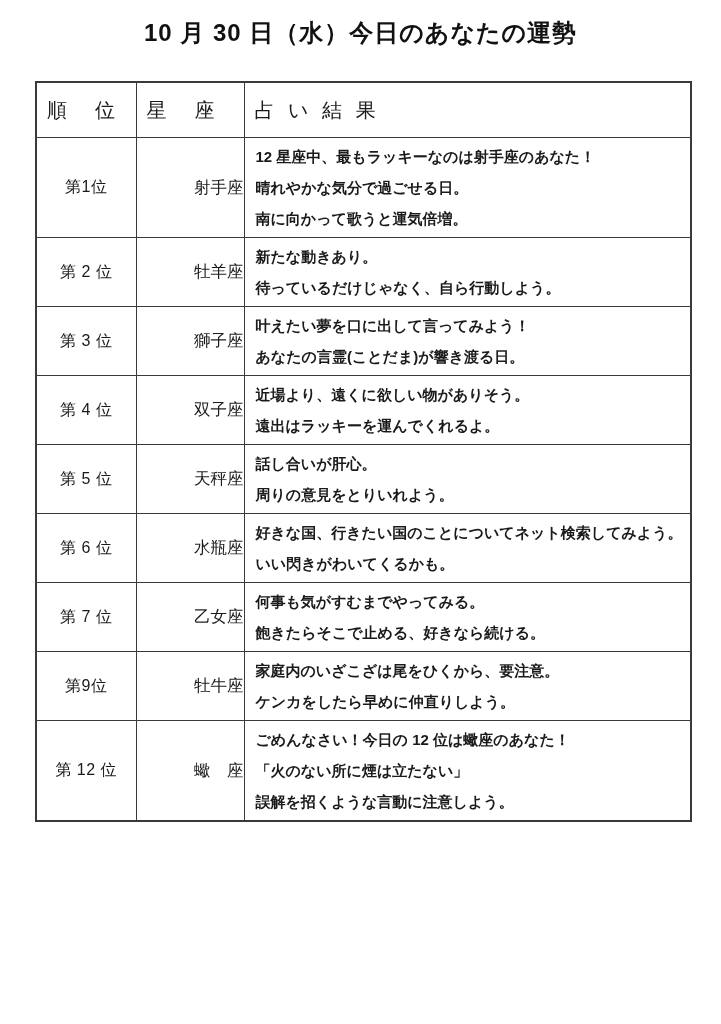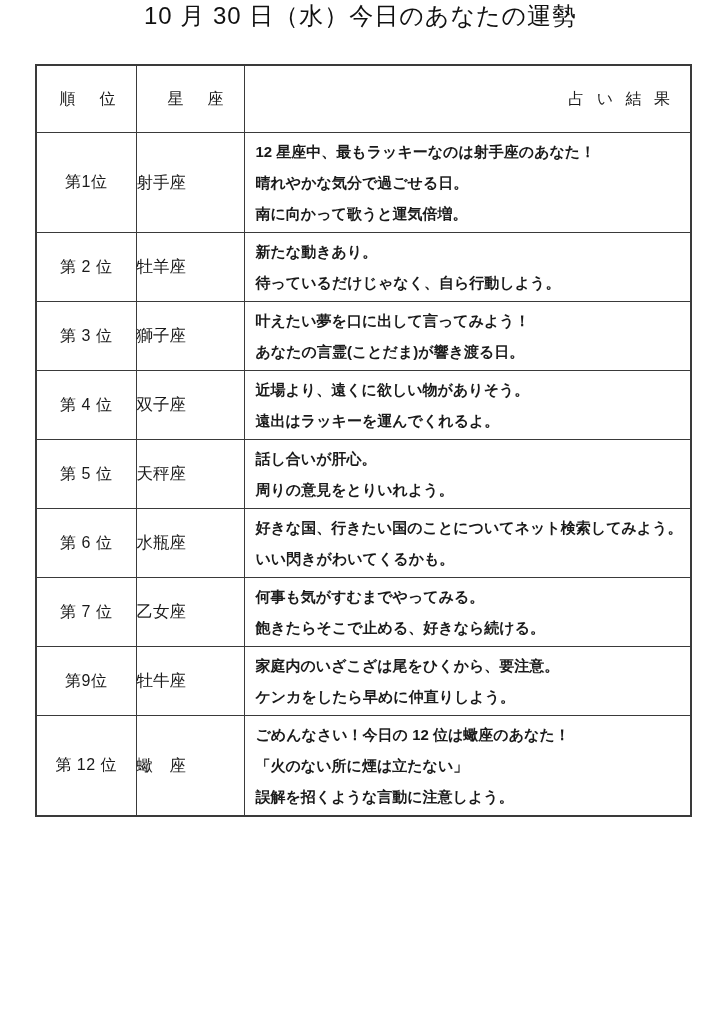--- a/index.html
+++ b/index.html
@@ -13,23 +13,24 @@
     color: #1a1a1a;
   }
   .page {
     position: relative;
     width: 721px;
     height: 1024px;
     background: #ffffff;
   }
   .title {
     margin: 0;
+    padding-top: 17px;
     text-align: center;
     font-size: 24px;
-    font-weight: normal;
+    font-weight: bold;
     letter-spacing: 1px;
     color: #111111;
   }
   table.horoscope {
     border-collapse: collapse;
     table-layout: fixed;
     width: 655px;
     margin: 32px 0 0 35px;
     border: 2px solid #3a3a3a;
     background: #ffffff;
@@ -37,34 +38,34 @@
   col.c-rank  { width: 100px; }
   col.c-sign  { width: 108px; }
   col.c-result{ width: 447px; }
   th, td {
     border: 1px solid #3a3a3a;
     vertical-align: middle;
     background: #ffffff;
   }
   th {
     height: 34px;
-    font-size: 16px;
+    font-size: 20px;
     font-weight: normal;
-    text-align: right;
+    text-align: left;
     letter-spacing: 4px;
-    padding: 16px;
+    padding: 10px;
   }
   td.rank {
     text-align: center;
     font-size: 16px;
     letter-spacing: 0.5px;
     padding: 0;
   }
   td.sign {
-    text-align: left;
+    text-align: right;
     font-size: 16.5px;
     font-family: "Liberation Serif", "DejaVu Serif", serif;
     padding: 0;
   }
   td.result {
     padding: 3px 11px;
     font-size: 15px;
     font-weight: bold;
   }
   td.result .line {

